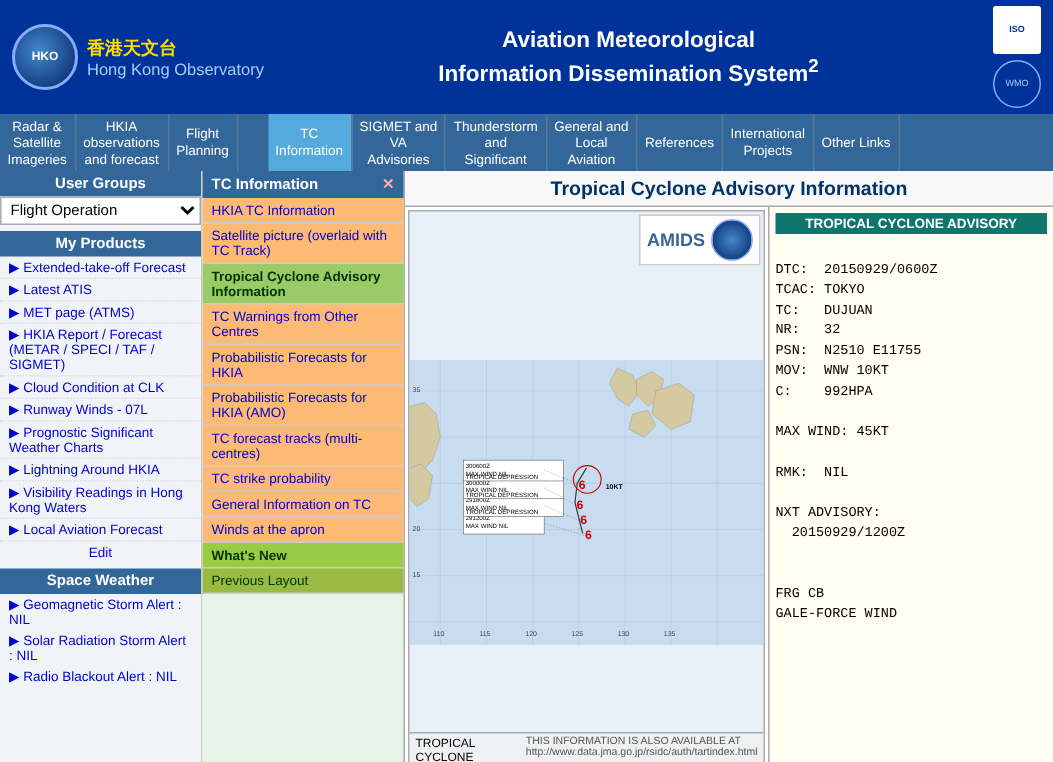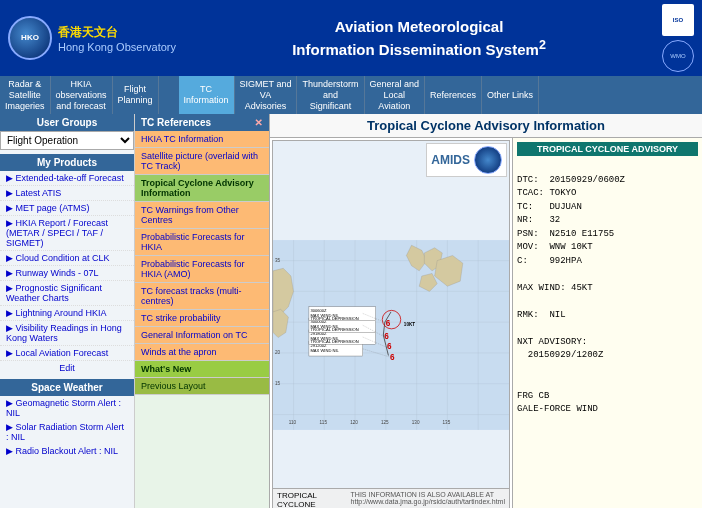--- a/index.html
+++ b/index.html
@@ -103,20 +103,21 @@
 
 <div id="navbar">
   <div class="nav-item" style="font-size:9px; padding:3px 5px;">Radar &amp;<br>Satellite<br>Imageries</div>
   <div class="nav-item" style="font-size:9px; padding:3px 5px;">HKIA<br>observations<br>and forecast</div>
   <div class="nav-item" style="font-size:9px; padding:3px 5px;">Flight<br>Planning</div>
   <div class="nav-item active" style="font-size:9px; padding:3px 5px;margin-left:20px;">TC<br>Information</div>
   <div class="nav-item" style="font-size:9px; padding:3px 5px;">SIGMET and<br>VA<br>Advisories</div>
   <div class="nav-item" style="font-size:9px; padding:3px 5px;">Thunderstorm<br>and<br>Significant</div>
   <div class="nav-item" style="font-size:9px; padding:3px 5px;">General and<br>Local<br>Aviation</div>
   <div class="nav-item" style="font-size:9px; padding:3px 5px;">References</div>
+  <div class="nav-item" style="font-size:9px; padding:3px 5px;">International<br>Projects</div>
   <div class="nav-item" style="font-size:9px; padding:3px 5px;">Other Links</div>
 </div>
 
 <div id="content">
 
   <div id="sidebar">
     <div class="sidebar-section">
       <div class="sidebar-group-header">User Groups</div>
       <select class="sidebar-select">
         <option>Flight Operation</option>
@@ -143,21 +144,21 @@
       <div class="space-weather-header">Space Weather</div>
       <div class="space-item">▶ Geomagnetic Storm Alert : NIL</div>
       <div class="space-item">▶ Solar Radiation Storm Alert : NIL</div>
       <div class="space-item">▶ Radio Blackout Alert : NIL</div>
     </div>
 
   </div>
 
   <div id="tc-panel">
     <div class="tc-panel-header">
-      <span>TC References</span>
+      <span>TC Information</span>
       <span class="close-x">✕</span>
     </div>
     <div class="tc-panel-item">HKIA TC Information</div>
     <div class="tc-panel-item">Satellite picture (overlaid with TC Track)</div>
     <div class="tc-panel-item active-item">Tropical Cyclone Advisory Information</div>
     <div class="tc-panel-item">TC Warnings from Other Centres</div>
     <div class="tc-panel-item">Probabilistic Forecasts for HKIA</div>
     <div class="tc-panel-item">Probabilistic Forecasts for HKIA (AMO)</div>
     <div class="tc-panel-item">TC forecast tracks (multi-centres)</div>
     <div class="tc-panel-item">TC strike probability</div>

